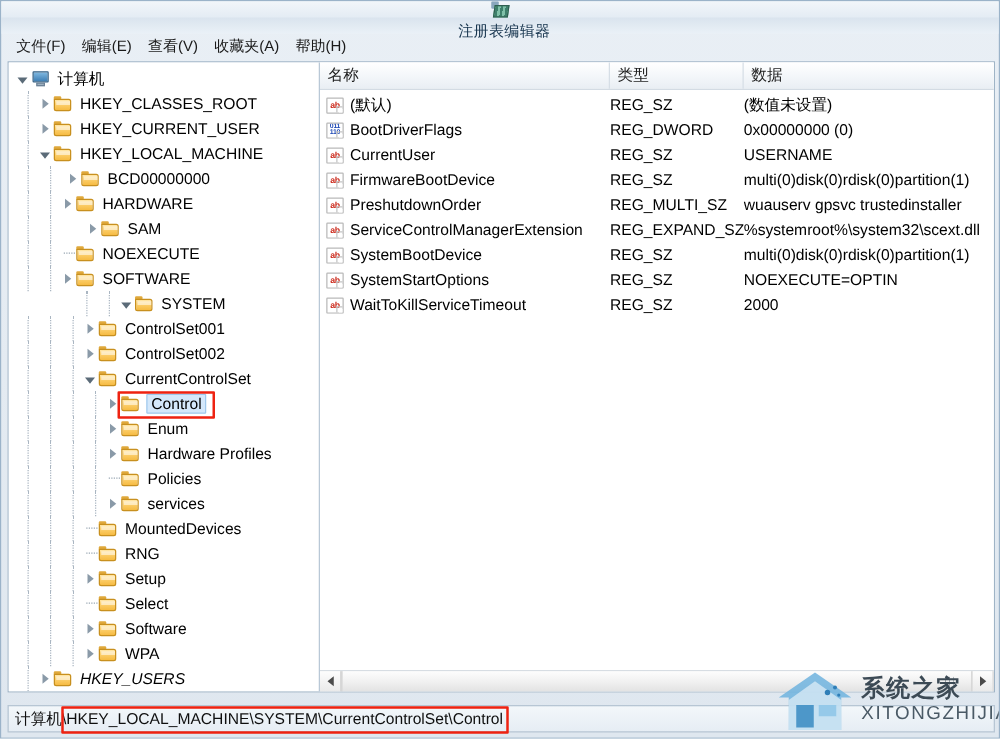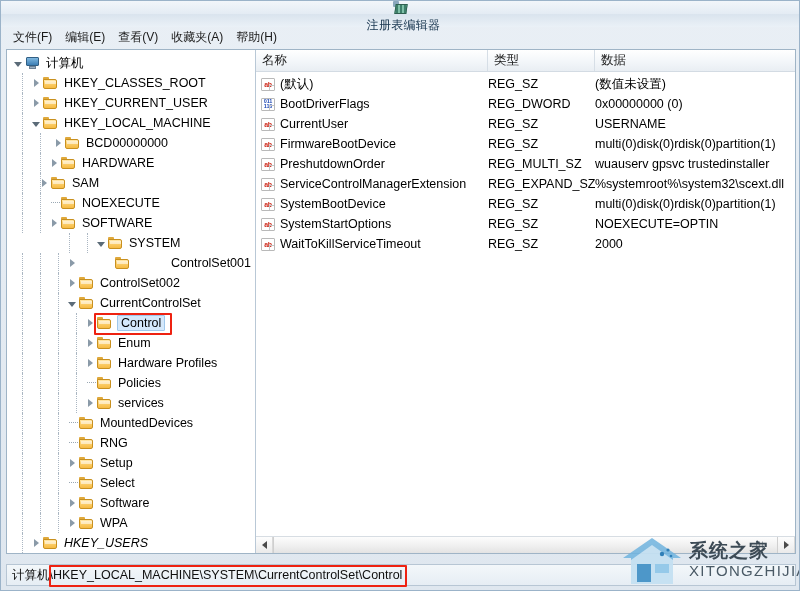--- a/index.html
+++ b/index.html
@@ -514,21 +514,21 @@
             <div class="guide" style="left: 33px;"></div>
             <div class="twist">
               <div class="arrow-closed"></div>
             </div>
             <div class="folder">
               <div class="tab"></div>
               <div class="body"></div>
             </div>
             <span class="label">HARDWARE</span>
           </div>
-          <div class="tnode" style="padding-left: 30px;">
+          <div class="tnode" style="padding-left: 60px;">
             <div class="guide" style="left: 15px;"></div>
             <div class="guide" style="left: 33px;"></div>
             <div class="twist">
               <div class="arrow-closed"></div>
             </div>
             <div class="folder">
               <div class="tab"></div>
               <div class="body"></div>
             </div>
             <span class="label">SAM</span>
@@ -560,21 +560,21 @@
             <div class="guide" style="left: 33px;"></div>
             <div class="twist">
               <div class="arrow-open"></div>
             </div>
             <div class="folder">
               <div class="tab"></div>
               <div class="body"></div>
             </div>
             <span class="label">SYSTEM</span>
           </div>
-          <div class="tnode" style="padding-left: 58px; justify-content: space-between;">
+          <div class="tnode" style="padding-left: 58px;">
             <div class="guide" style="left: 15px;"></div>
             <div class="guide" style="left: 33px;"></div>
             <div class="guide" style="left: 51px;"></div>
             <div class="twist">
               <div class="arrow-closed"></div>
             </div>
             <div class="folder">
               <div class="tab"></div>
               <div class="body"></div>
             </div>

